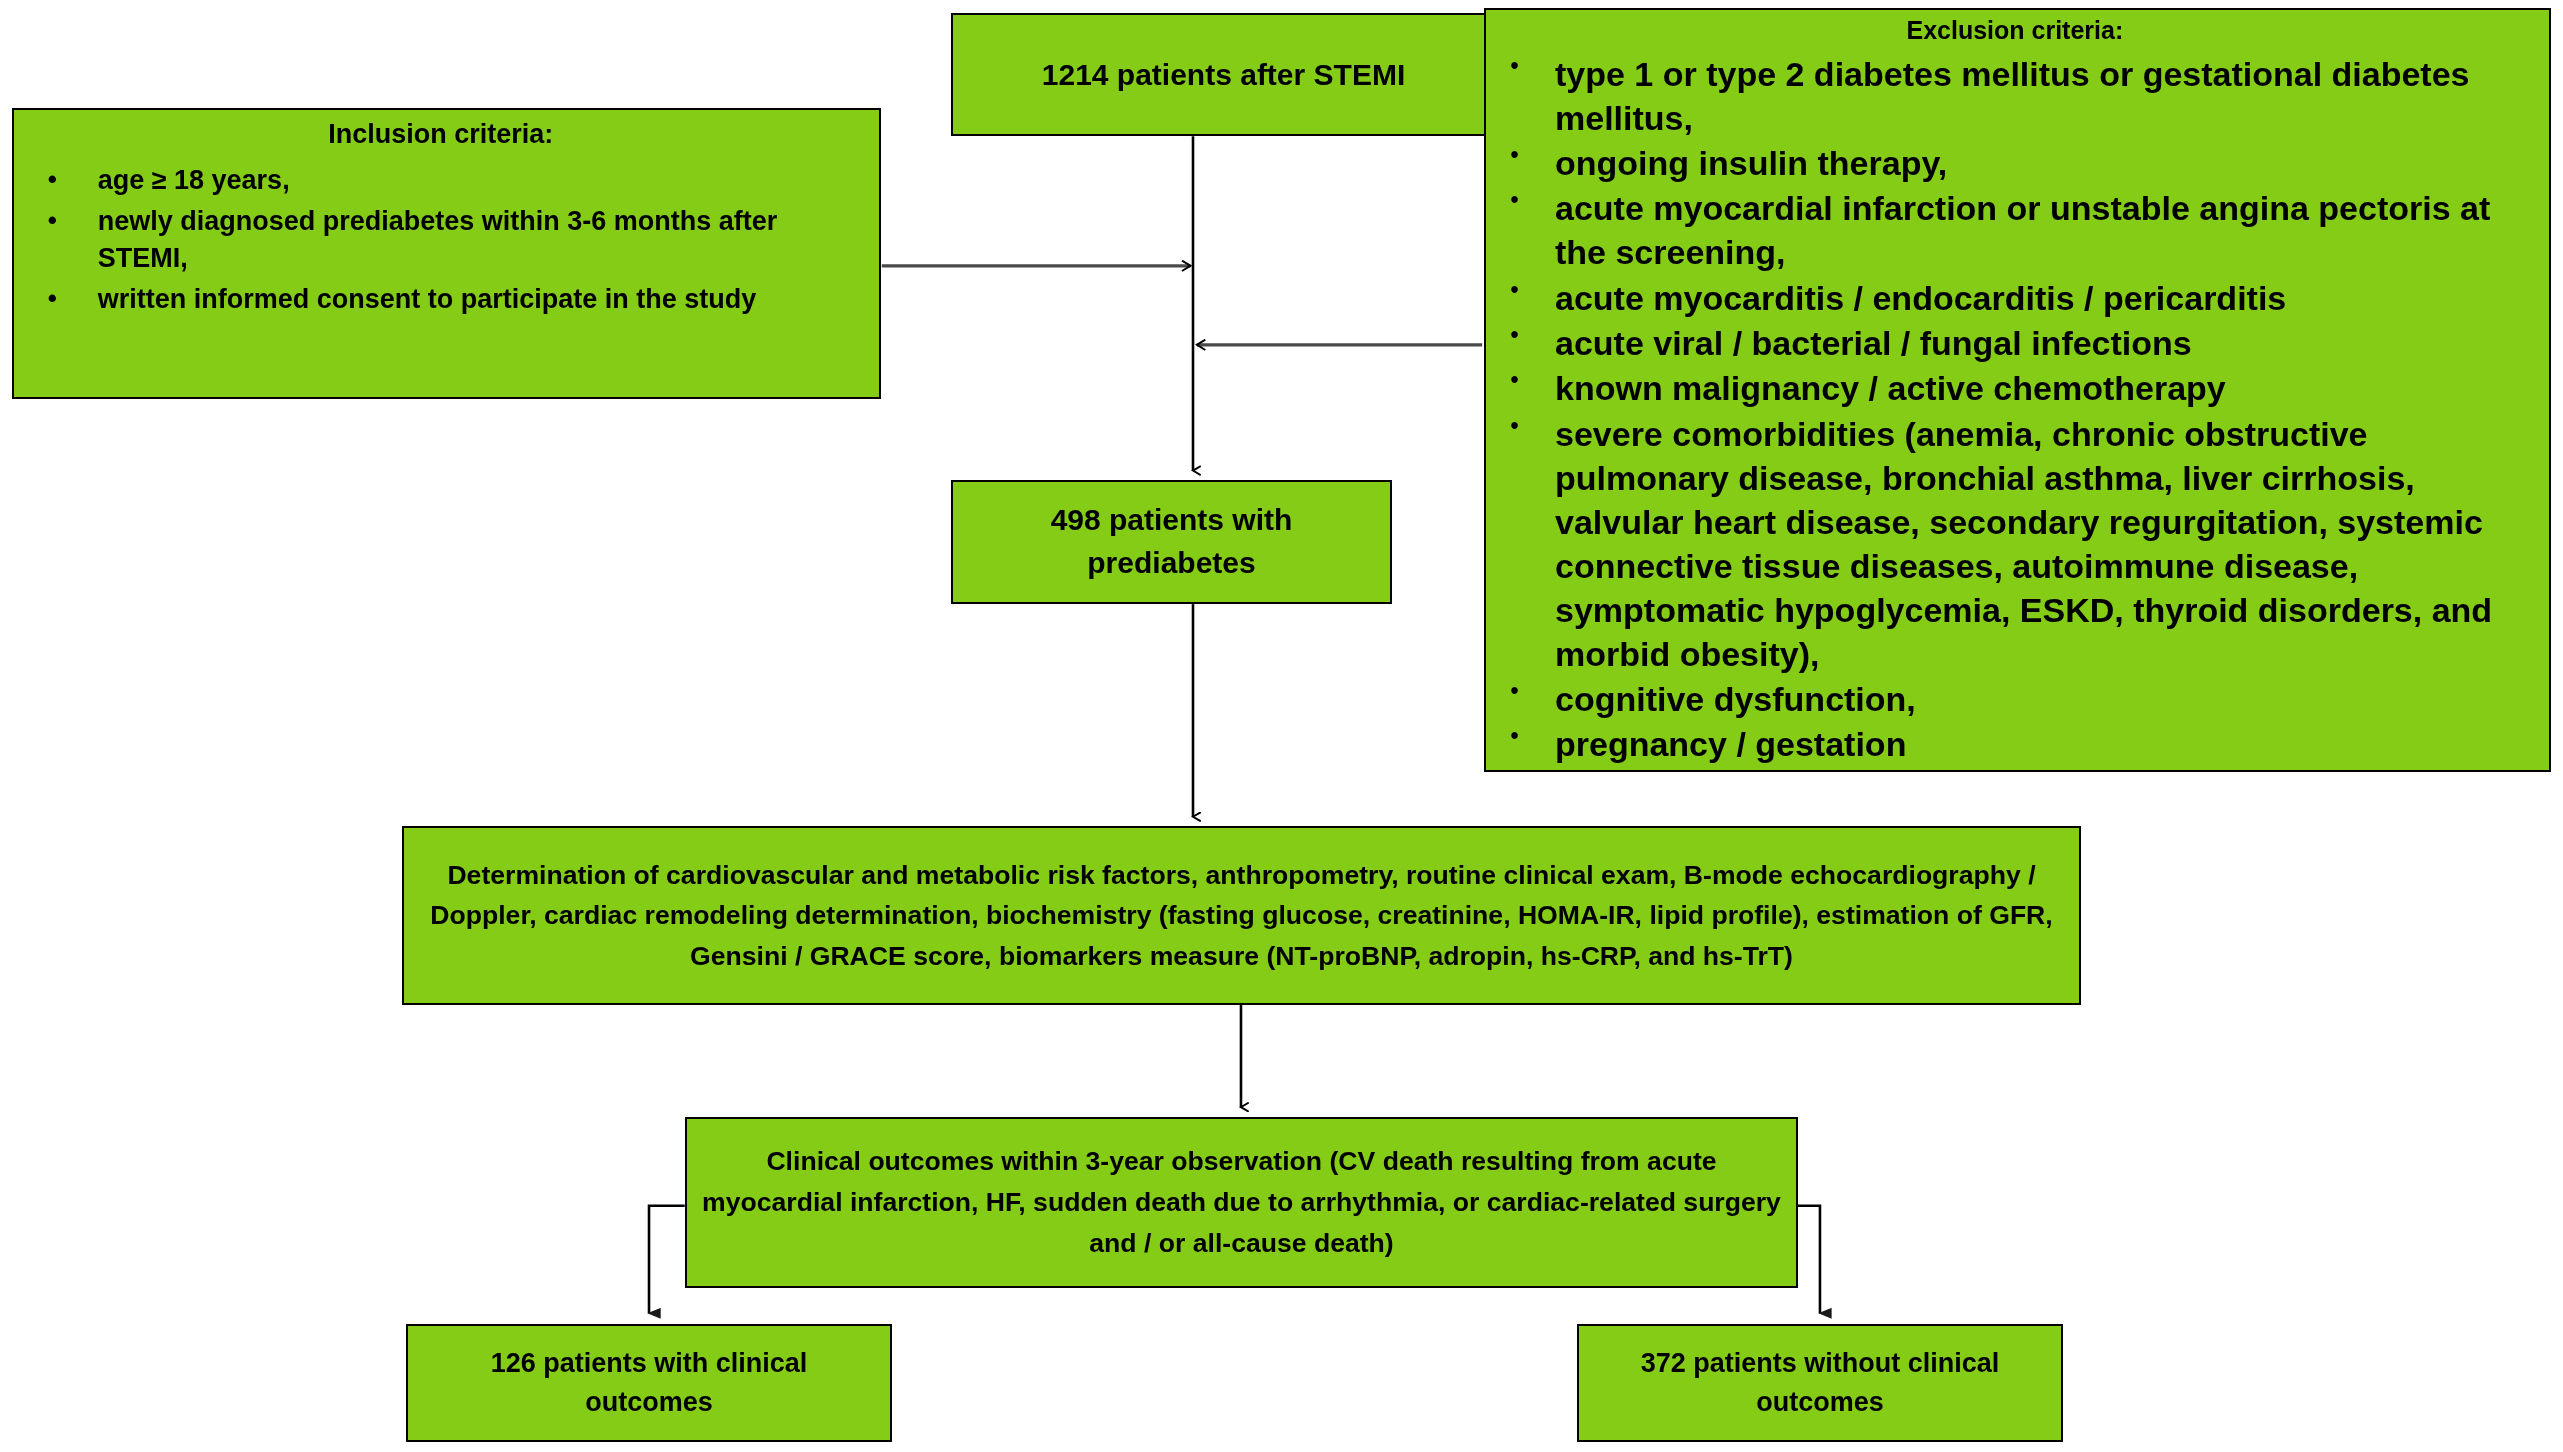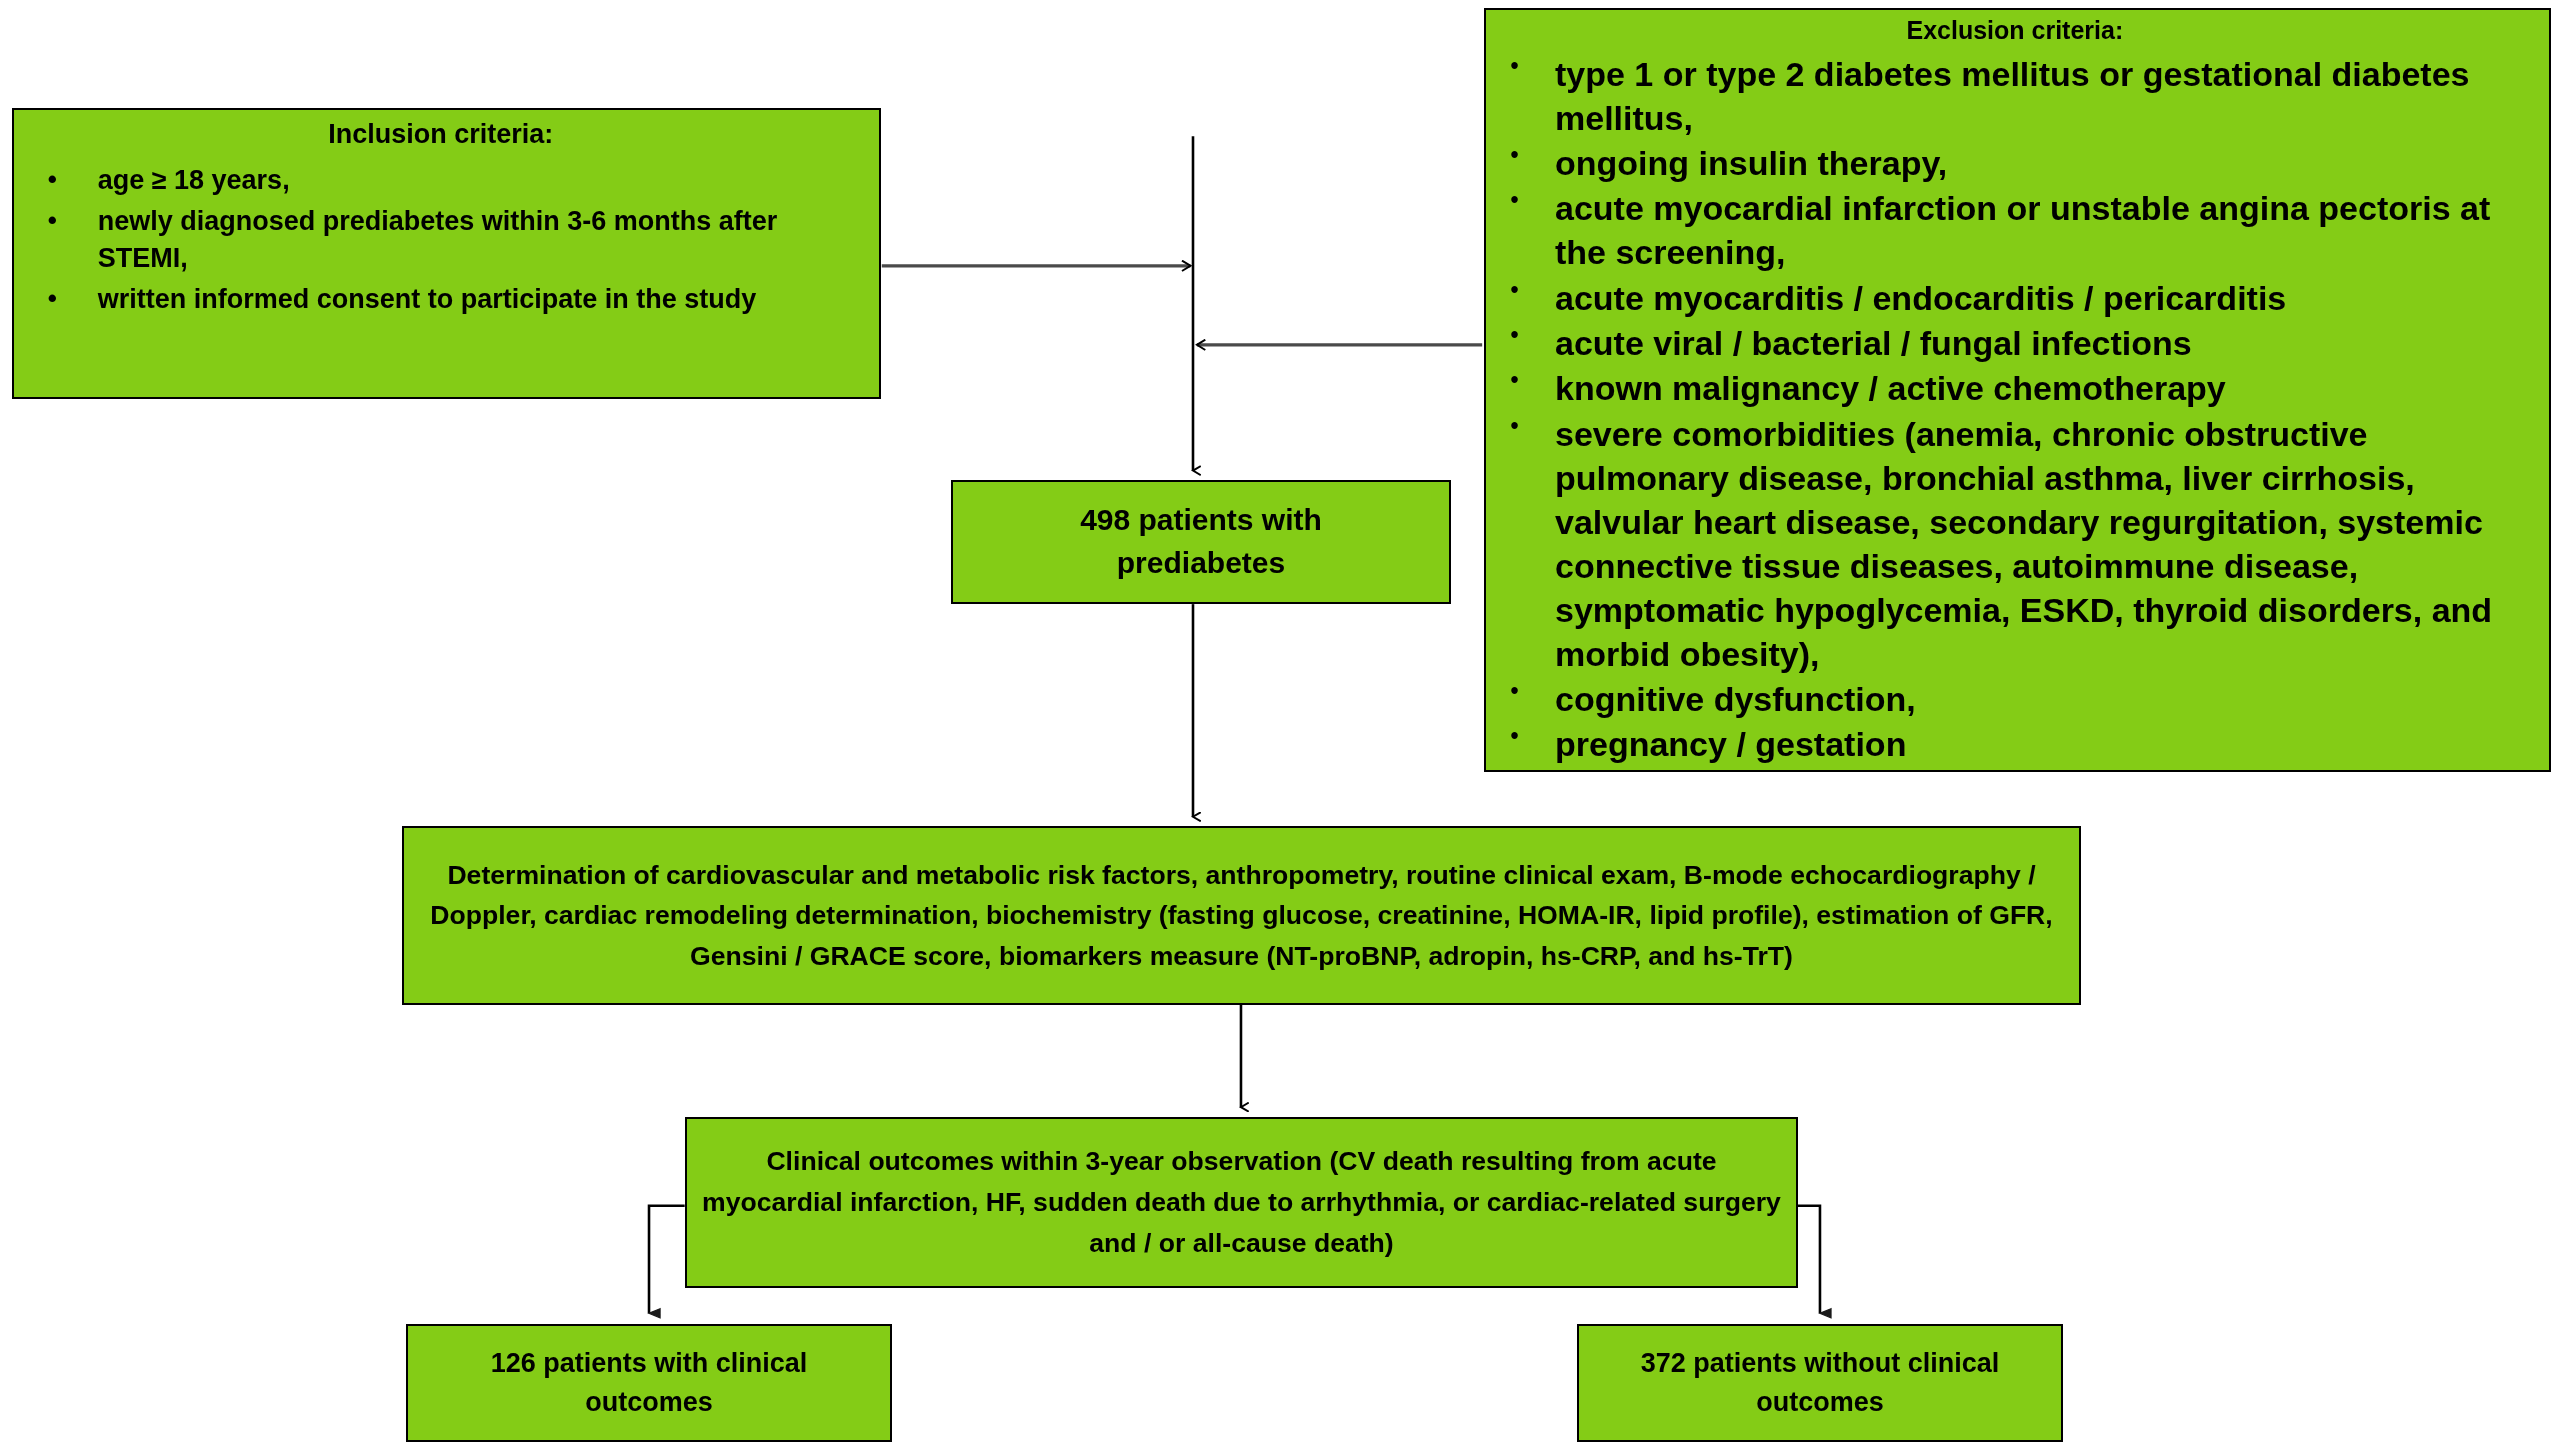--- a/index.html
+++ b/index.html
@@ -116,21 +116,21 @@
   #node-exclusion ul.bullets > li::before {
     left: 15.6px;
     top: 0;
     font-size: 23px;
   }
 
   
   #node-prediabetes {
     left: 951px;
     top: 480px;
-    width: 500px;
+    width: 441px;
     height: 124px;
     font-size: 30px;
     line-height: 1.42;
   }
 
   
   #node-determination {
     left: 402px;
     top: 826px;
     width: 1679px;
@@ -202,20 +202,23 @@
 
     <line x1="1840" y1="932" x2="1840" y2="1260" stroke="#000000" stroke-width="4" marker-end="url(#ah-down)"></line>
 
     <line x1="1914" y1="1550" x2="1914" y2="1708" stroke="#000000" stroke-width="4" marker-end="url(#ah-down)"></line>
 
     <path d="M1056,1860 L1001,1860 L1001,2026" fill="none" stroke="#000000" stroke-width="4" marker-end="url(#ah-down-solid)"></path>
 
     <path d="M2772,1860 L2807,1860 L2807,2026" fill="none" stroke="#000000" stroke-width="4" marker-end="url(#ah-down-solid)"></path>
   </svg>
 
+  <div class="node node-centered" id="node-cohort">
+    <span>1214 patients after STEMI</span>
+  </div>
 
   <div class="node" id="node-inclusion">
     <div class="ttl">Inclusion criteria:</div>
     <ul class="bullets">
       <li>age ≥ 18 years,</li>
       <li>newly diagnosed prediabetes within 3-6 months after STEMI,</li>
       <li>written informed consent to participate in the study</li>
     </ul>
   </div>
 

